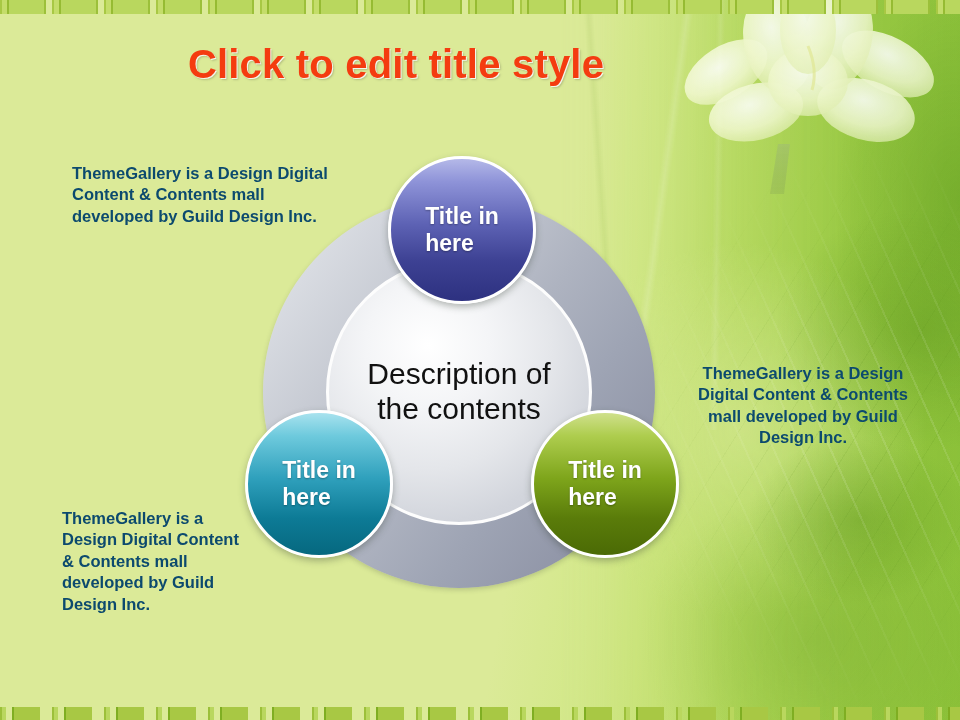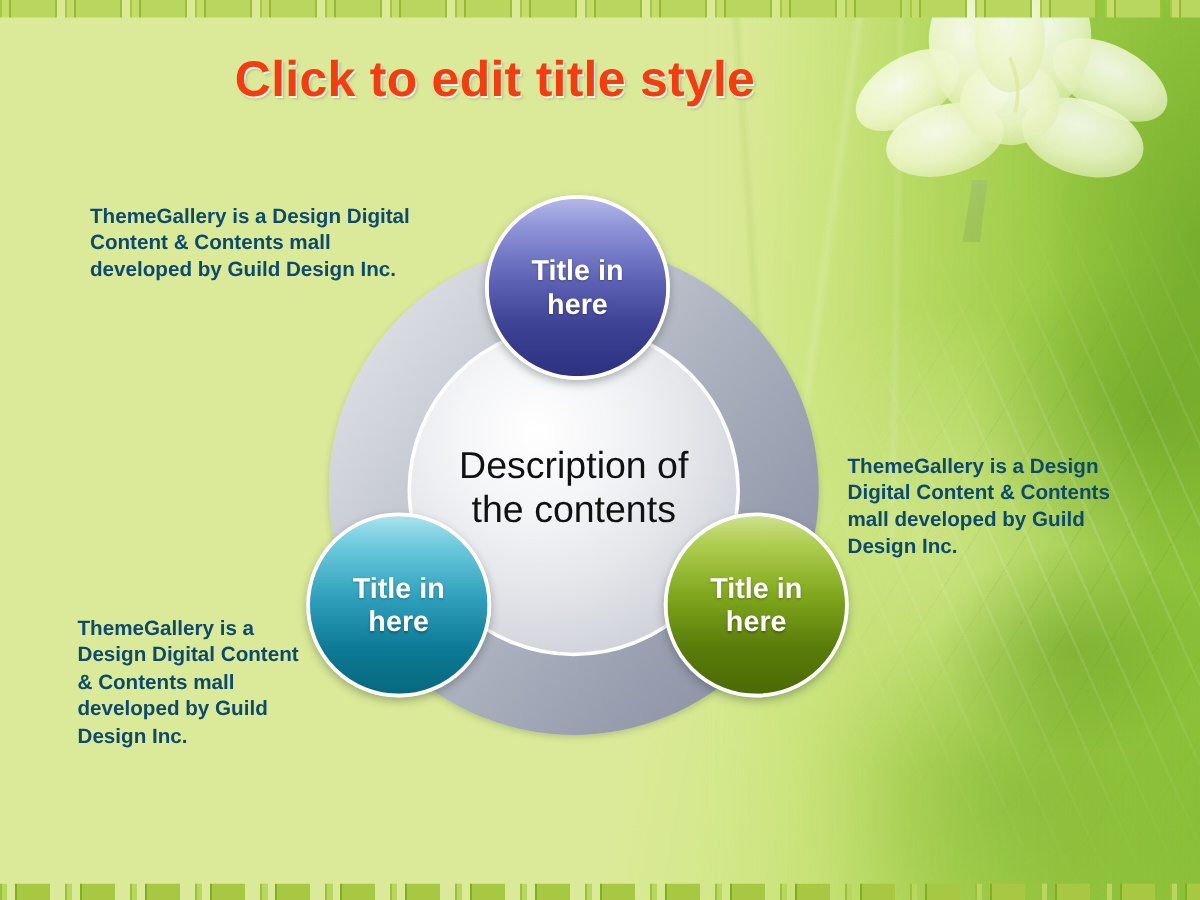--- a/index.html
+++ b/index.html
@@ -125,22 +125,22 @@
   
   .desc {
     position: absolute;
     font-size: 16.5px;
     font-weight: bold;
     color: #0c4a6e;
     line-height: 1.30;
     white-space: pre-line;
   }
   .desc-tl { left: 72px;  top: 163px; width: 320px; }
-  .desc-r  { left: 678px; top: 363px; width: 250px; }
-  .desc-bl { left: 62px;  top: 493px; width: 225px; }
+  .desc-r  { left: 678px; top: 363px; width: 250px; text-align: center; }
+  .desc-bl { left: 62px;  top: 508px; width: 225px; }
 
   
   .diagram {
     position: absolute;
     left: 263px;
     top: 196px;
     width: 392px;
     height: 392px;
   }
   .ring-outer {
@@ -192,21 +192,21 @@
     height: 148px;
     border-radius: 50%;
     border: 3px solid #ffffff;
     box-sizing: border-box;
     display: flex;
     align-items: center;
     justify-content: center;
     box-shadow: 0 3px 7px rgba(50,60,50,.35);
   }
   .node span {
-    text-align: center;
+    text-align: left;
     font-size: 23px;
     font-weight: bold;
     color: #ffffff;
     line-height: 1.16;
     white-space: pre-line;
     text-shadow: 0 1px 2px rgba(0,0,0,.30);
   }
   .node-top {
     left: 125px;
     top: -40px;

